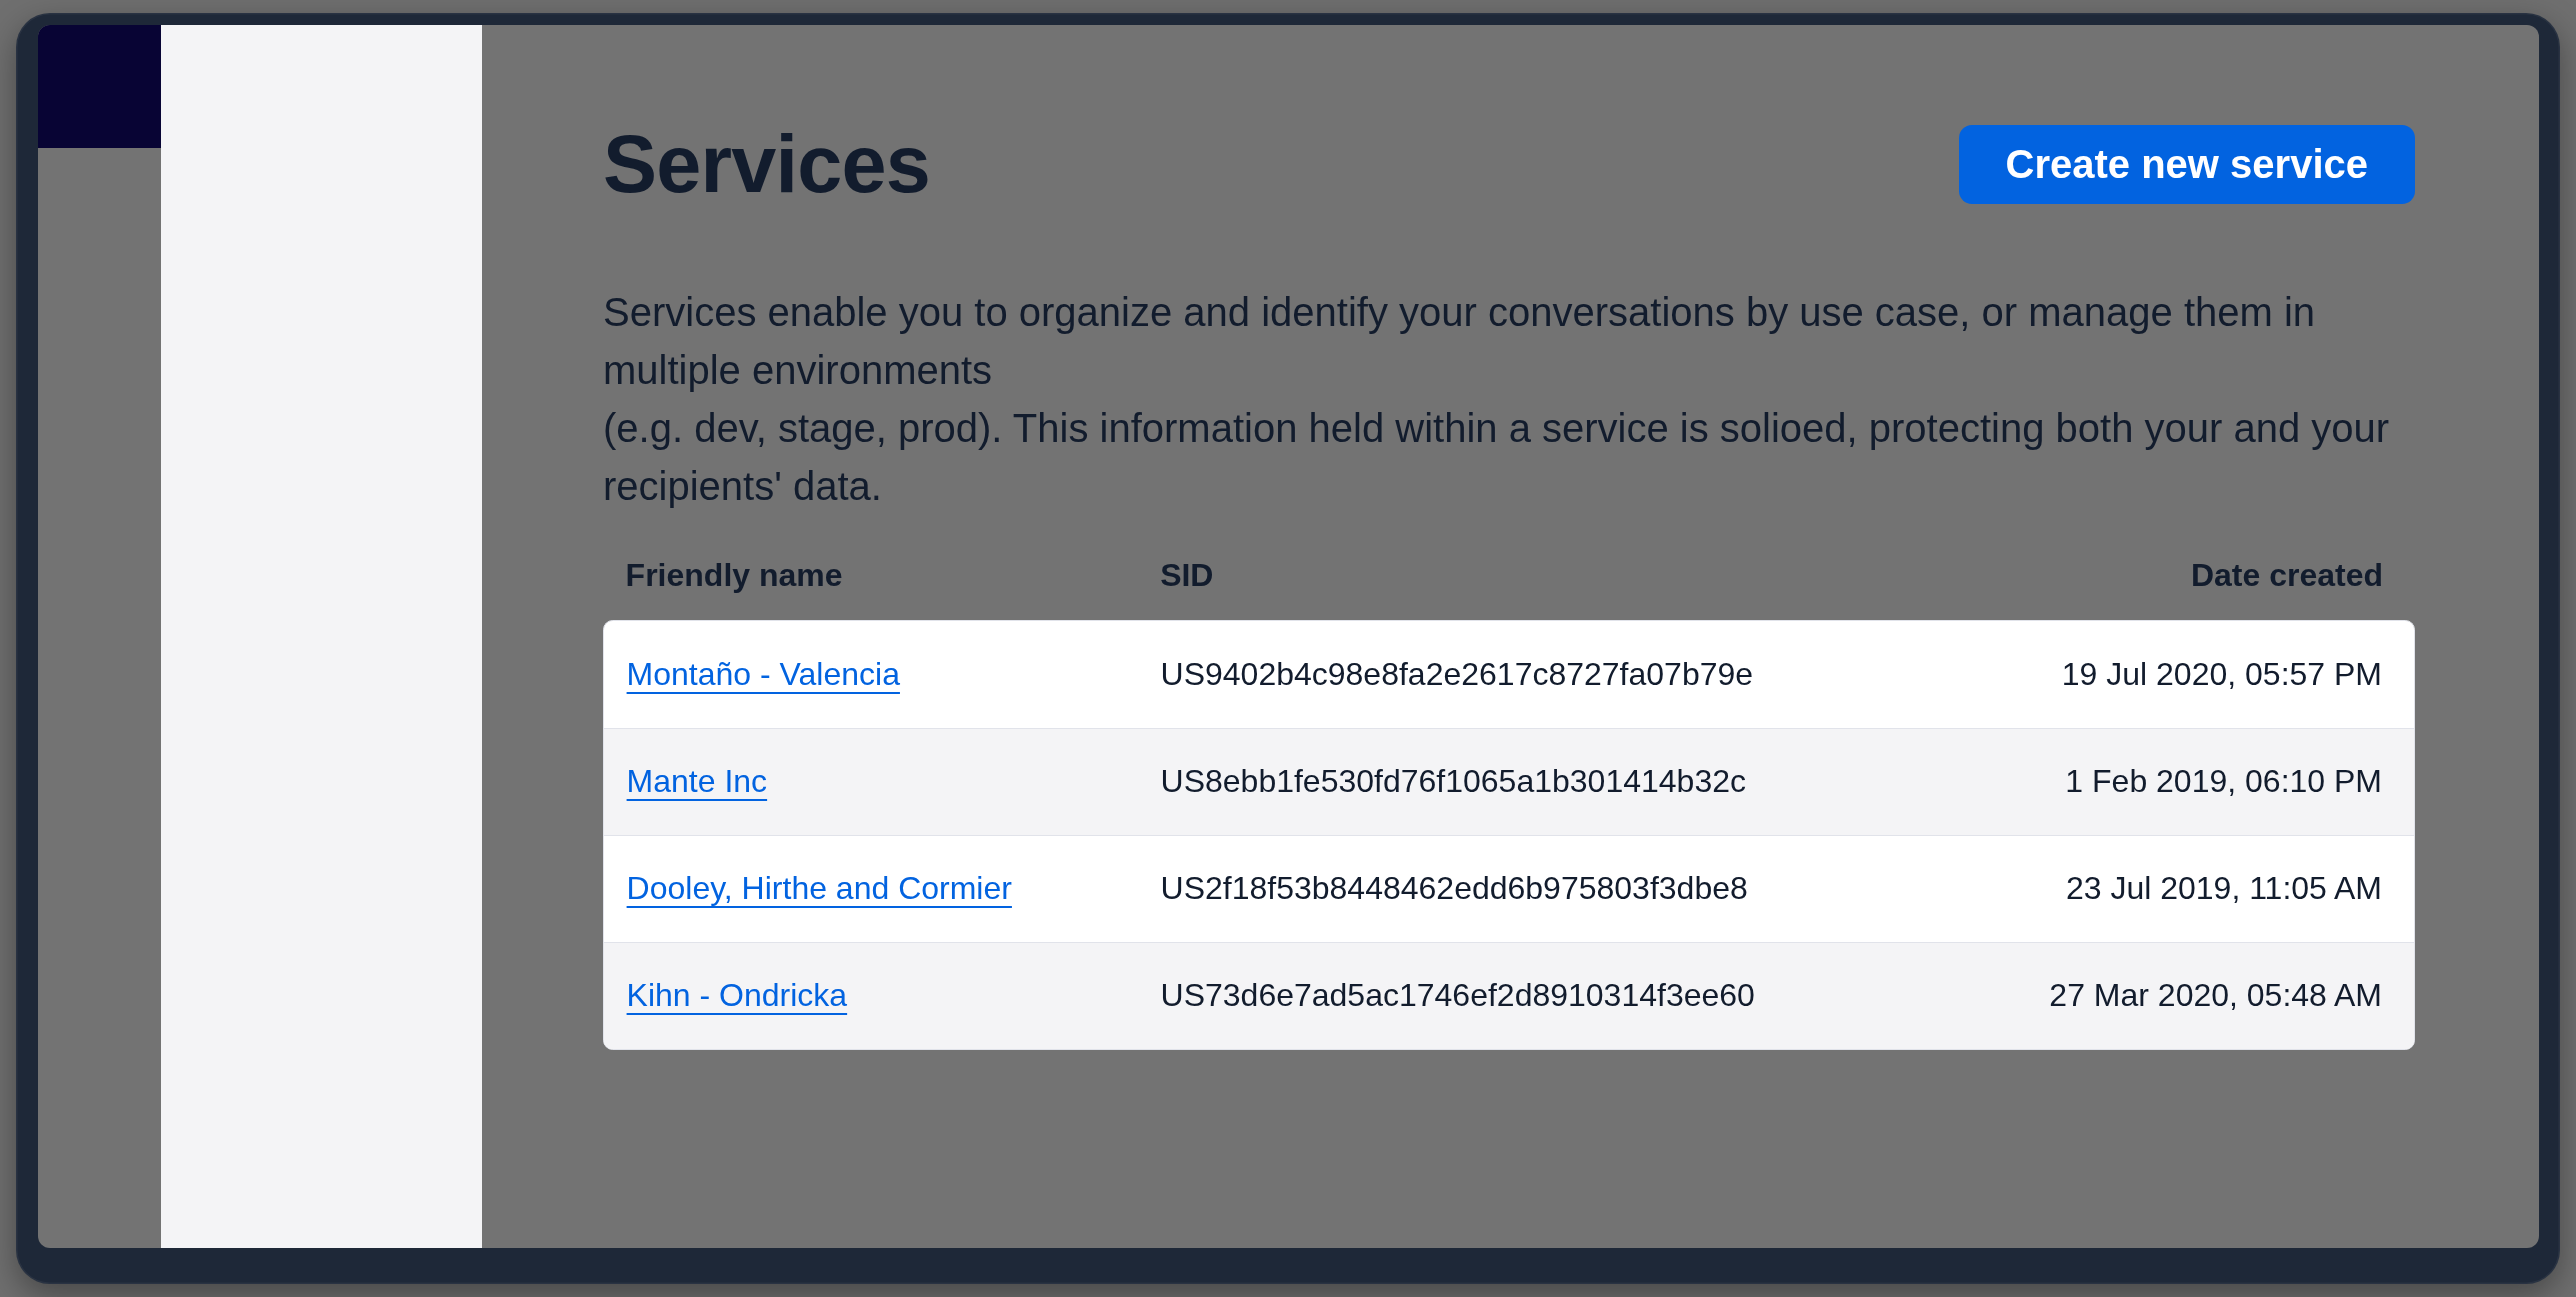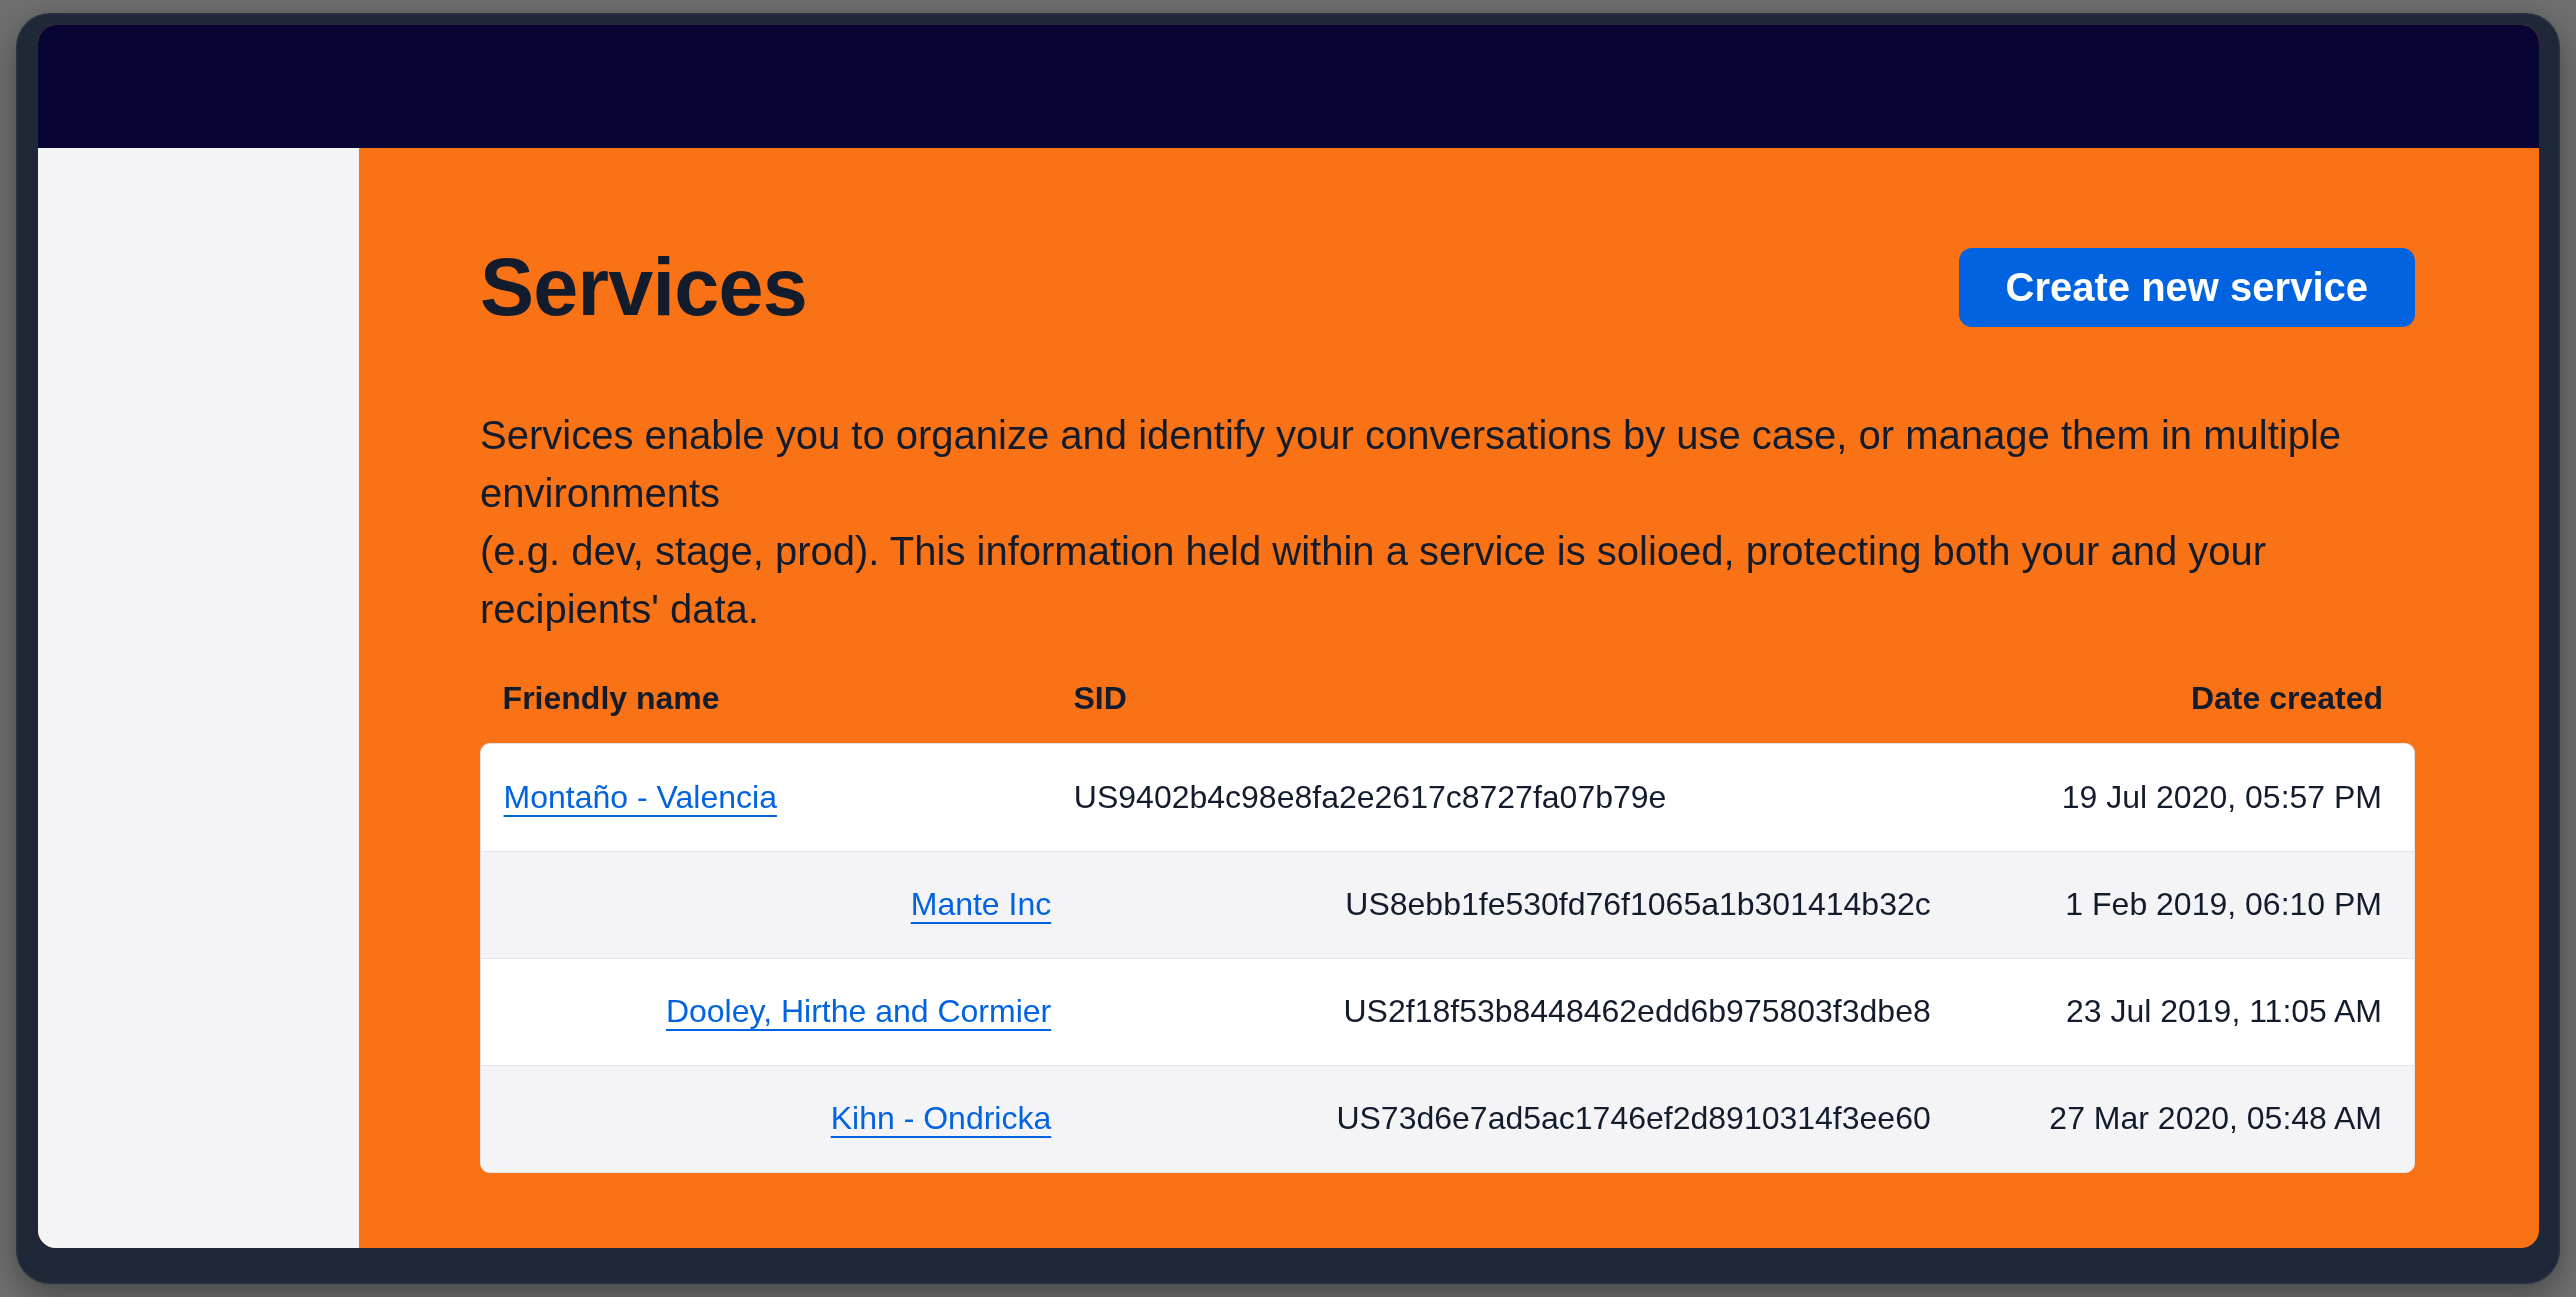--- a/index.html
+++ b/index.html
@@ -24,24 +24,24 @@
   }
   .frame{
     position:absolute;left:16px;top:13px;width:2544px;height:1271px;
     background:var(--frame);
     border-radius:34px;
     padding:12px 21px 36px 22px;
     box-shadow:0 11.3px 32px rgba(0,0,0,.35), inset 0 0 0 1.6px rgba(255,255,255,.05);
   }
   .inner{
     width:100%;height:100%;
-    border-radius:18px;
+    border-radius:12px;
     overflow:hidden;
-    background:#f97316;
-    display:flex;flex-direction:column;
+    background:#737373;
+    display:flex;
   }
   .topbar{height:123px;flex:0 0 123px;background:var(--topbar-navy);}
   .main{flex:1;display:flex;min-height:0;}
   .sidebar{width:321px;flex:0 0 321px;background:var(--sidebar-gray);}
   .content{flex:1;padding:0 124px 0 121px;}
   .page-header{
     margin-top:95px;
     display:flex;align-items:center;justify-content:space-between;
   }
   h1.page-title{
@@ -78,21 +78,21 @@
     background:#ffffff;
     overflow:hidden;
   }
   .body-table{font-size:32px;color:var(--ink);}
   .body-table td{
     height:107px;vertical-align:middle;
     padding:0 0 0 22.6px;
   }
   .body-table td.td-date{text-align:right;padding-left:0;padding-right:32px;}
   .body-table tbody tr:nth-child(even){background:var(--stripe);}
-  .body-table tbody tr + tr td{border-top:1.6px solid var(--border);text-align:right;}
+  .body-table tbody tr + tr td{border-top:1.6px solid var(--border);}
   a.service-link{
     color:var(--link-blue);
     text-decoration:underline;
     text-underline-offset:7.3px;
     text-decoration-thickness:2.4px;
   }
 </style>
 </head>
 <body>
 

